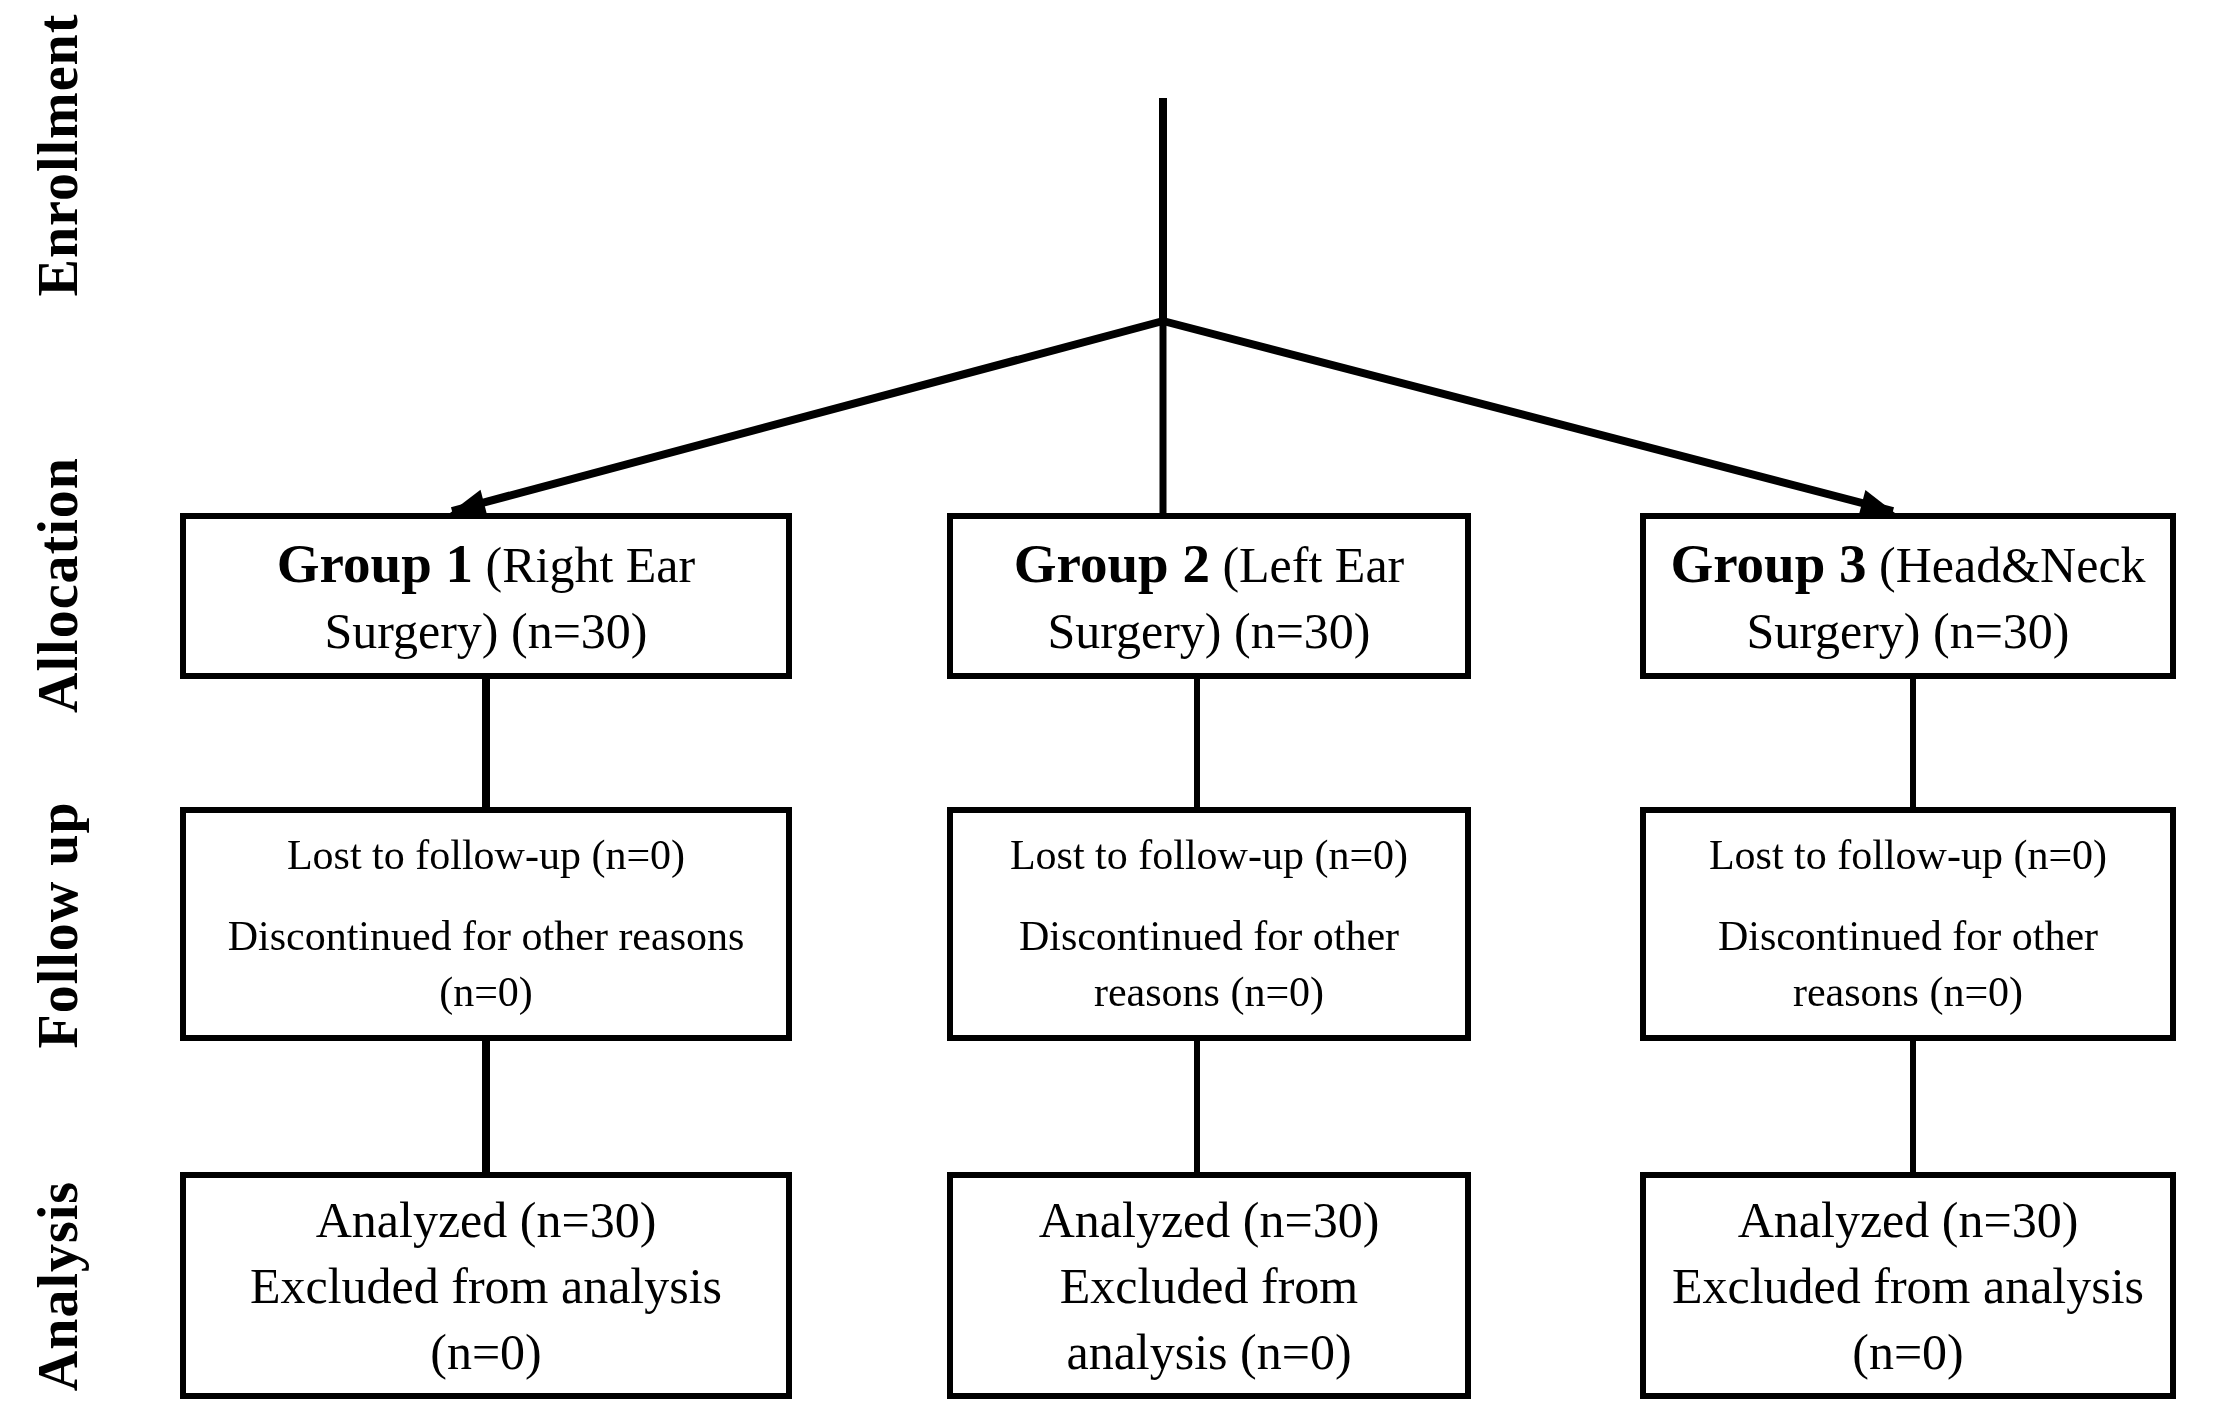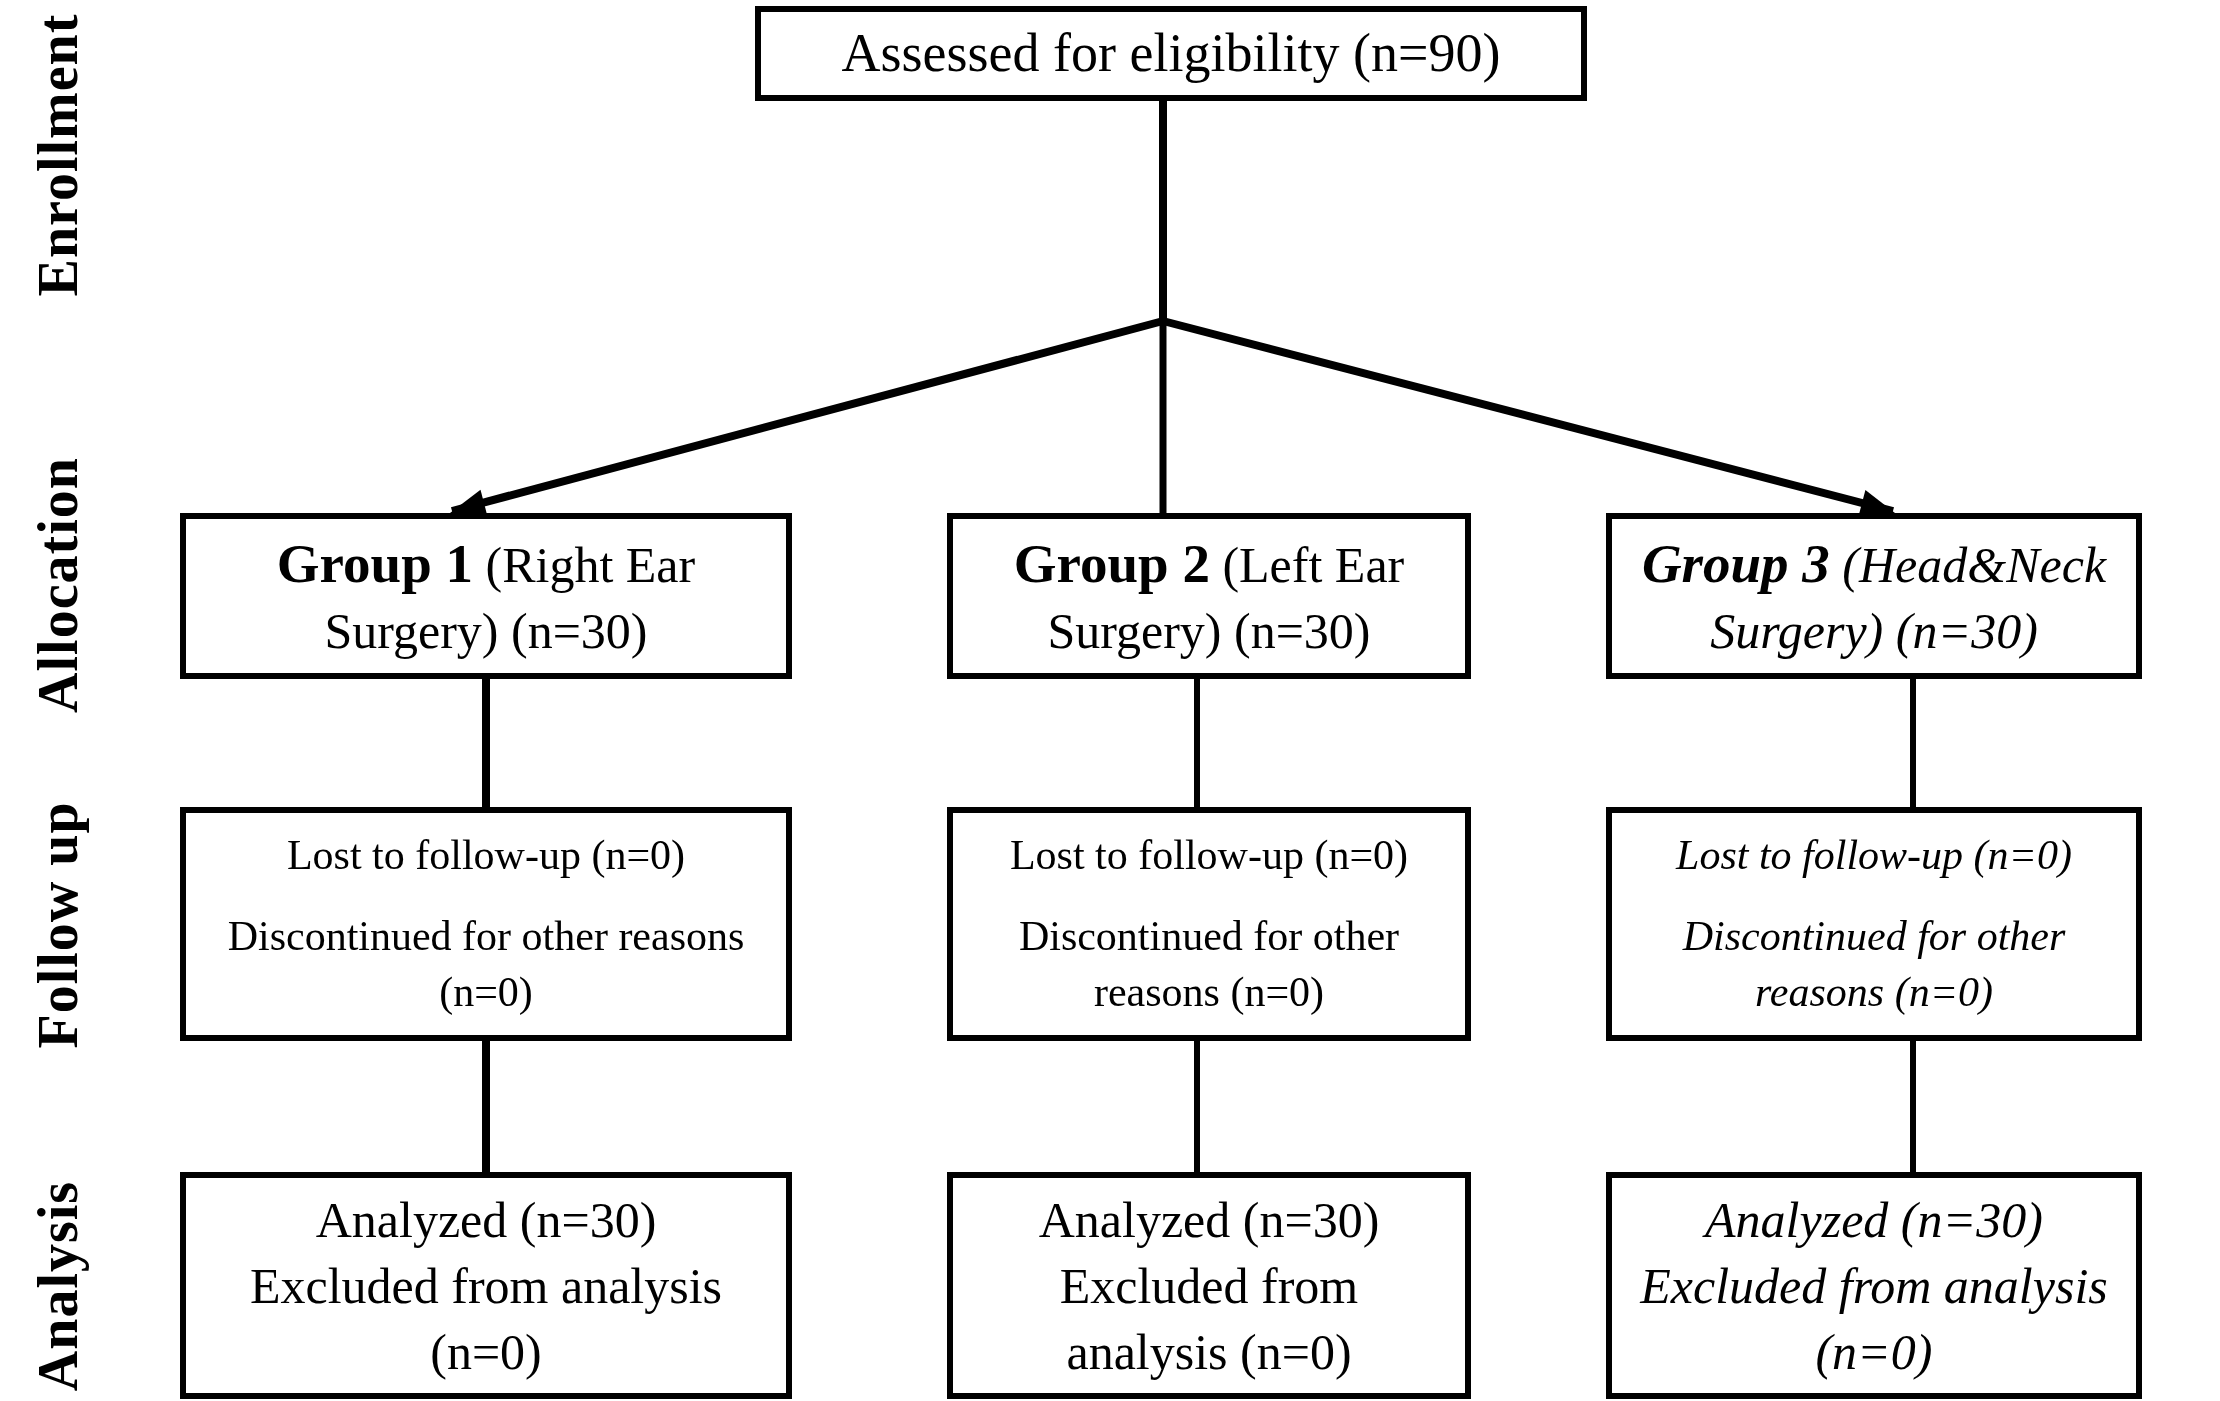--- a/index.html
+++ b/index.html
@@ -52,21 +52,21 @@
     width: 832px; height: 95px;
     font-size: 54px;
     line-height: 1.1;
   }
   .group-box   { top: 513px;  height: 166px; font-size: 50px; line-height: 1.3; padding: 0 24px; align-items: center; }
   .followup-box{ top: 807px;  height: 234px; font-size: 42px; line-height: 1.32; padding: 15px 24px; justify-content: space-between; }
   .analysis-box{ top: 1172px; height: 227px; font-size: 50px; line-height: 1.32; padding: 16px 24px; }
 
   .col1 { left: 180px;  width: 612px; }
   .col2 { left: 919px;  width: 524px; margin-left: 28px; }
-  .col3 { left: 1606px; width: 536px; font-style: italic; }
+  .col3 { left: 1640px; width: 536px; }
 
   .group-text { display: block; }
   .group-name { font-weight: 700; font-size: 55px; }
 
   .wrap-text { display: block; width: 100%; }
 </style>
 </head>
 <body>
 
 <div class="canvas">
@@ -89,23 +89,20 @@
     <line x1="486" y1="1037" x2="486" y2="1177" stroke="#000" stroke-width="8"></line>
     <line x1="1197" y1="1037" x2="1197" y2="1177" stroke="#000" stroke-width="6"></line>
     <line x1="1913" y1="1037" x2="1913" y2="1177" stroke="#000" stroke-width="6"></line>
   </svg>
 
   <div class="stage-label lbl-enrollment">Enrollment</div>
   <div class="stage-label lbl-allocation">Allocation</div>
   <div class="stage-label lbl-followup">Follow up</div>
   <div class="stage-label lbl-analysis">Analysis</div>
 
-  <div class="box enrollment-box">
-    <span>Assessed for eligibility (n=90)</span>
-  </div>
 
   <div class="box group-box col1">
     <div class="group-text"><span class="group-name">Group 1</span><span> (Right Ear Surgery) (n=30)</span></div>
   </div>
   <div class="box group-box col2">
     <div class="group-text"><span class="group-name">Group 2</span><span> (Left Ear Surgery) (n=30)</span></div>
   </div>
   <div class="box group-box col3">
     <div class="group-text"><span class="group-name">Group 3</span><span> (Head&amp;Neck Surgery) (n=30)</span></div>
   </div>

